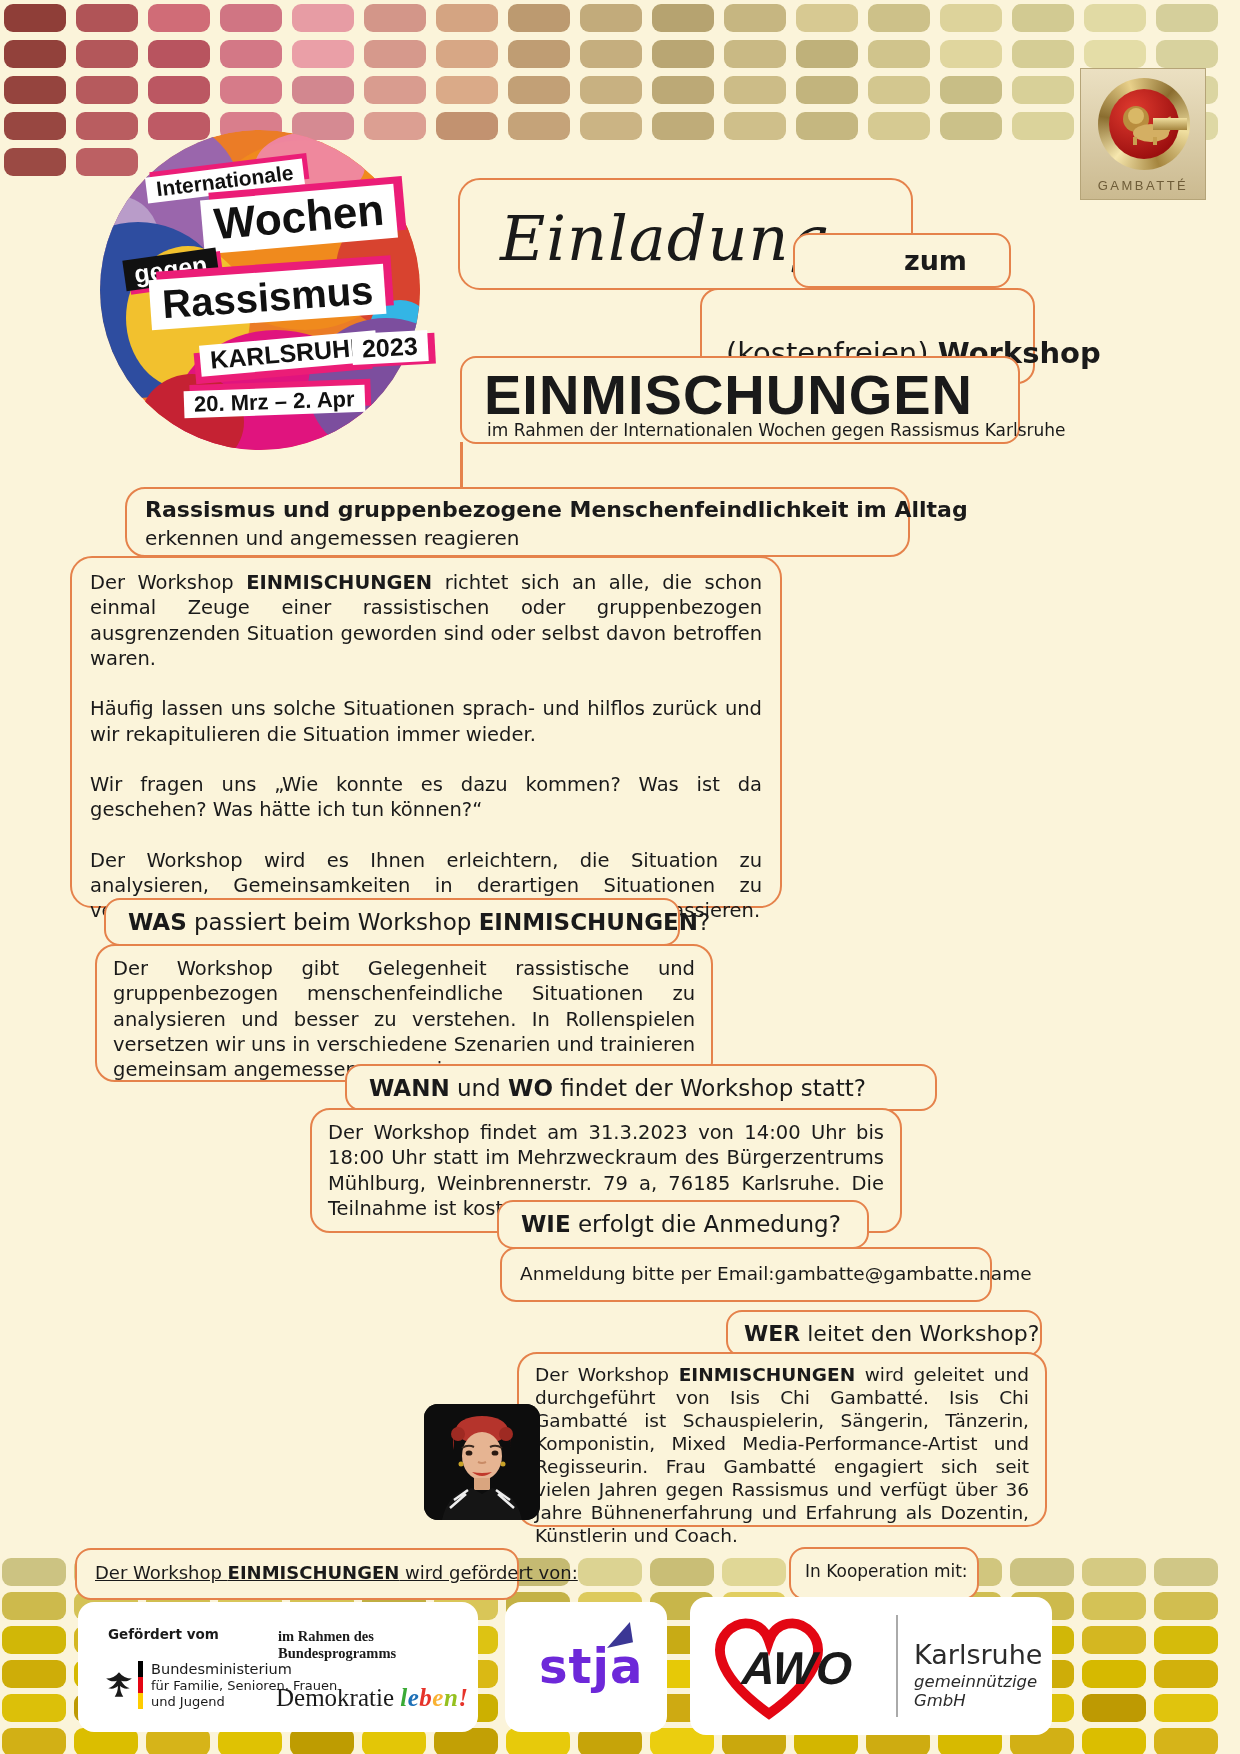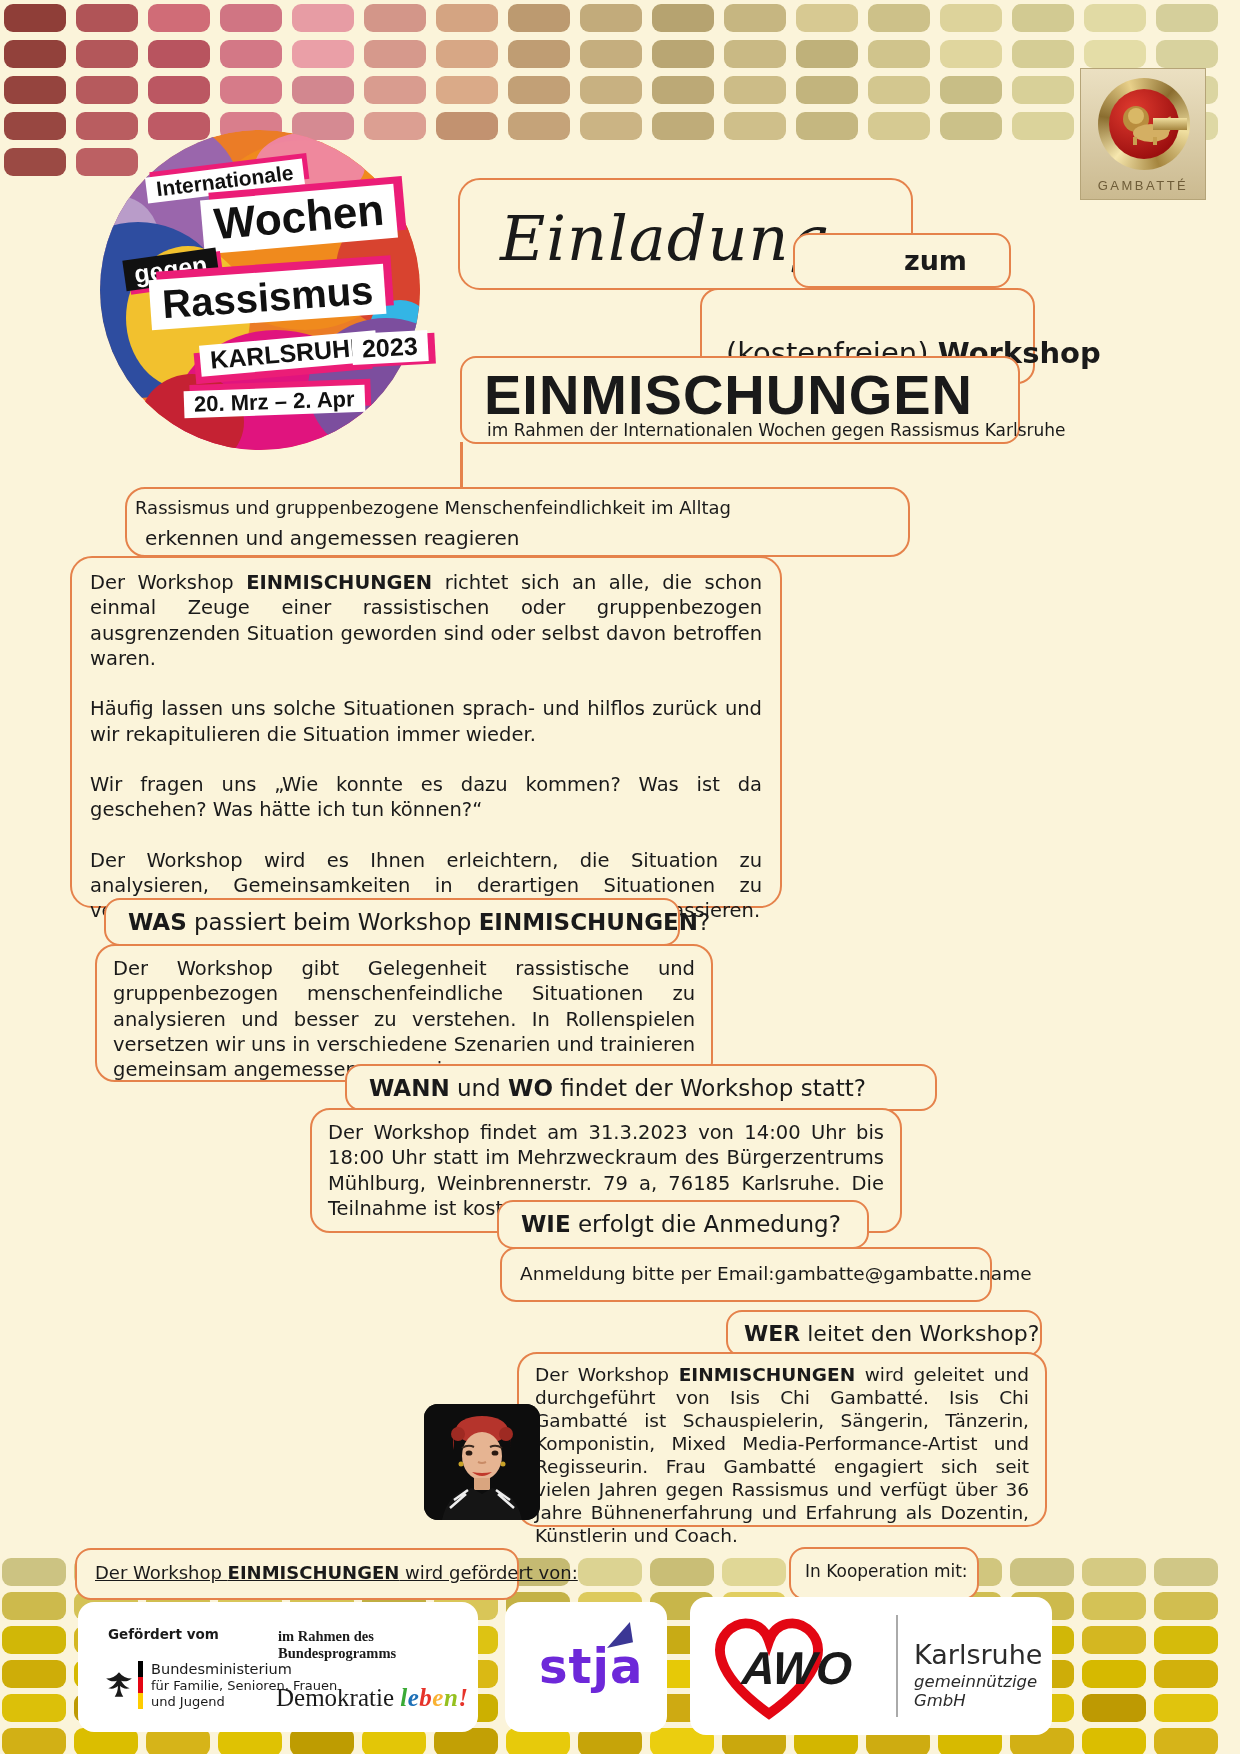--- a/index.html
+++ b/index.html
@@ -47,21 +47,21 @@
   
   .einladung-text{position:absolute;left:40px;top:22px;font-family:"DejaVu Serif",serif;
                   font-style:italic;font-size:62px;letter-spacing:1px;}
   .zum-text{position:absolute;right:42px;top:10px;font-weight:bold;font-size:27px;}
   .workshop-text{position:absolute;left:24px;bottom:12px;font-size:29px;white-space:nowrap;}
   .workshop-text b{font-weight:bold;}
   .einm-title{position:absolute;left:22px;top:4px;font-family:"Liberation Sans",sans-serif;
               font-weight:bold;font-size:56px;letter-spacing:1px;white-space:nowrap;}
   .einm-sub{position:absolute;left:25px;top:62px;font-size:17px;white-space:nowrap;}
 
-  .topic-l1{position:absolute;left:8px;top:8px;font-weight:normal;font-size:18px;white-space:nowrap;}
+  .topic-l1{position:absolute;left:18px;top:8px;font-weight:bold;font-size:22px;white-space:nowrap;}
   .topic-l2{position:absolute;left:18px;top:37px;font-size:20px;white-space:nowrap;}
 
   .bodytext{font-size:19.5px;line-height:1.3;text-align:justify;}
   .bodytext p{margin:0 0 25px 0;}
   .bodytext p:last-child{margin-bottom:0;}
   .pad{padding:12px 18px;}
 
   .headline{font-size:23px;white-space:nowrap;padding:9px 0 0 22px;box-sizing:border-box;}
   .headline b{font-weight:bold;}
 

